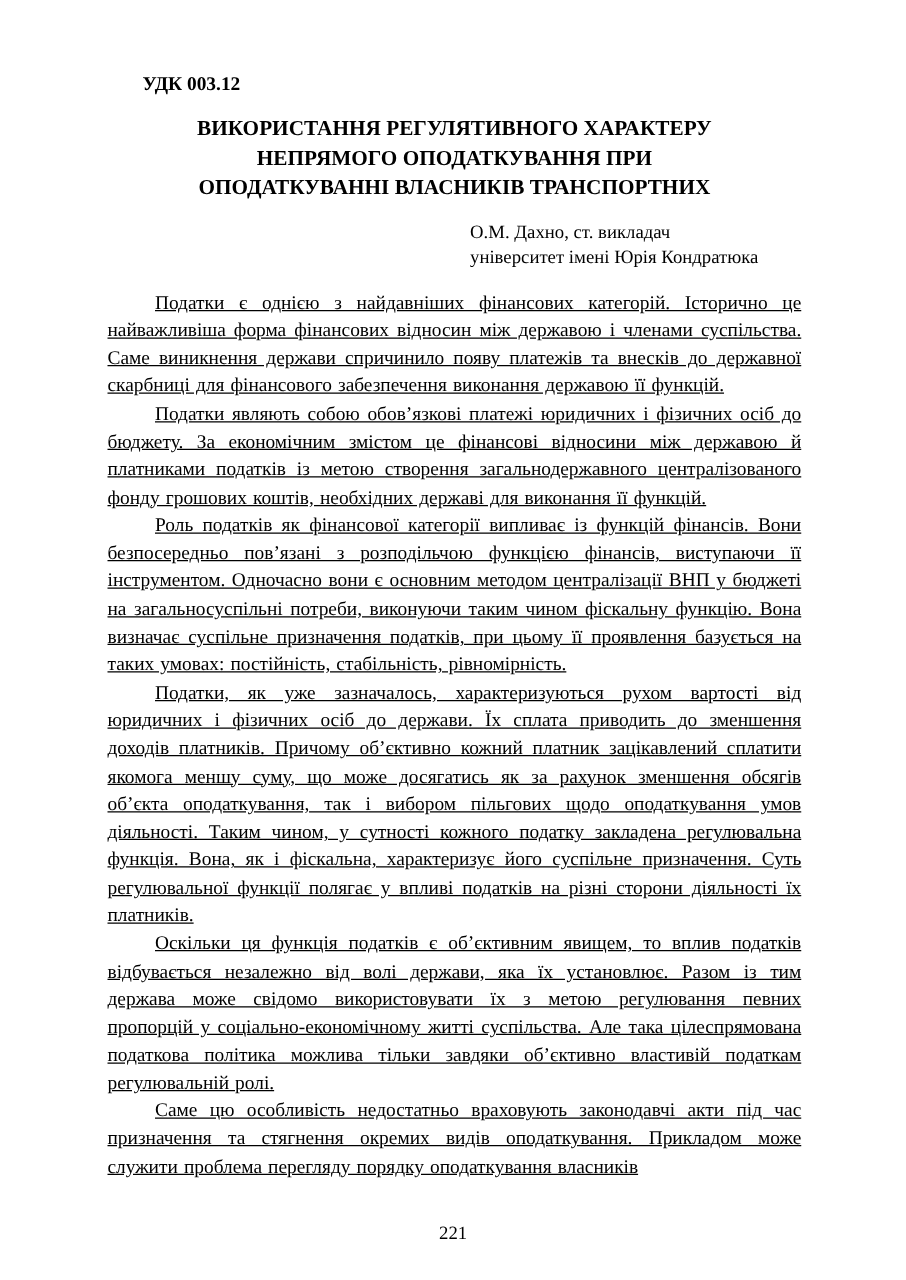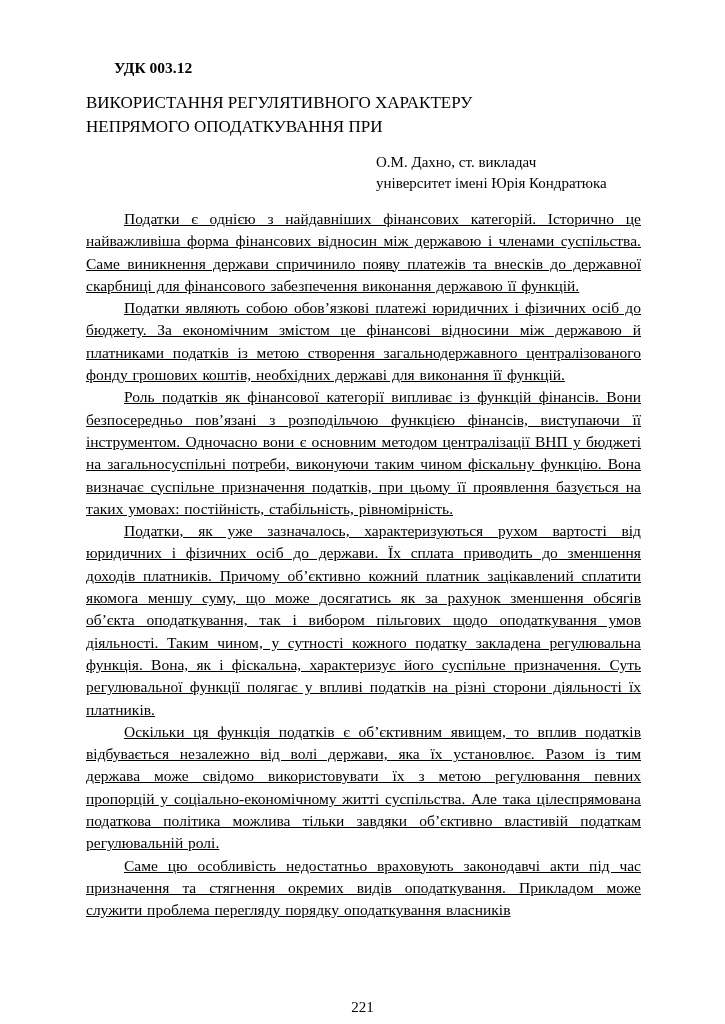--- a/index.html
+++ b/index.html
@@ -20,23 +20,24 @@
     overflow: hidden;
     border-radius: 10px;
   }
   .udk {
     font-weight: bold;
     font-size: 15.5px;
     line-height: 20px;
     margin: 0 0 13px 28px;
   }
   .title {
-    font-weight: normal;
+    font-weight: bold;
     font-size: 17px;
     line-height: 23.5px;
+    text-align: center;
     margin: 0 0 14px 0;
   }
   .title-line {
     display: block;
   }
   .author-block {
     font-size: 15px;
     line-height: 20.5px;
     margin: 0 0 15px 290px;
   }
@@ -46,35 +47,36 @@
     line-height: 22.3px;
     text-align: justify;
     text-indent: 38px;
     word-spacing: 1px;
     text-decoration: underline;
   }
   .page-number {
     position: absolute;
     left: 0;
     right: 0;
-    bottom: 8px;
+    bottom: 28px;
     text-align: center;
     font-size: 15px;
   }
 </style>
 </head>
 <body>
 
 <div class="page">
 
   <div class="udk">УДК 003.12</div>
 
   <h1 class="title">
     <span class="title-line">ВИКОРИСТАННЯ РЕГУЛЯТИВНОГО ХАРАКТЕРУ</span>
     <span class="title-line">НЕПРЯМОГО ОПОДАТКУВАННЯ ПРИ</span>
+    <span class="title-line">ОПОДАТКУВАННІ ВЛАСНИКІВ ТРАНСПОРТНИХ</span>
   </h1>
 
   <div class="author-block">
     <div>О.М. Дахно, ст. викладач</div>
     <div>університет імені Юрія Кондратюка</div>
   </div>
 
   <div class="body-text">
     <p>Податки є однією з найдавніших фінансових категорій. Історично це найважливіша форма фінансових відносин між державою і членами суспільства. Саме виникнення держави спричинило появу платежів та внесків до державної скарбниці для фінансового забезпечення виконання державою її функцій.</p>
     <p>Податки являють собою обов’язкові платежі юридичних і фізичних осіб до бюджету. За економічним змістом це фінансові відносини між державою й платниками податків із метою створення загальнодержавного централізованого фонду грошових коштів, необхідних державі для виконання її функцій.</p>

